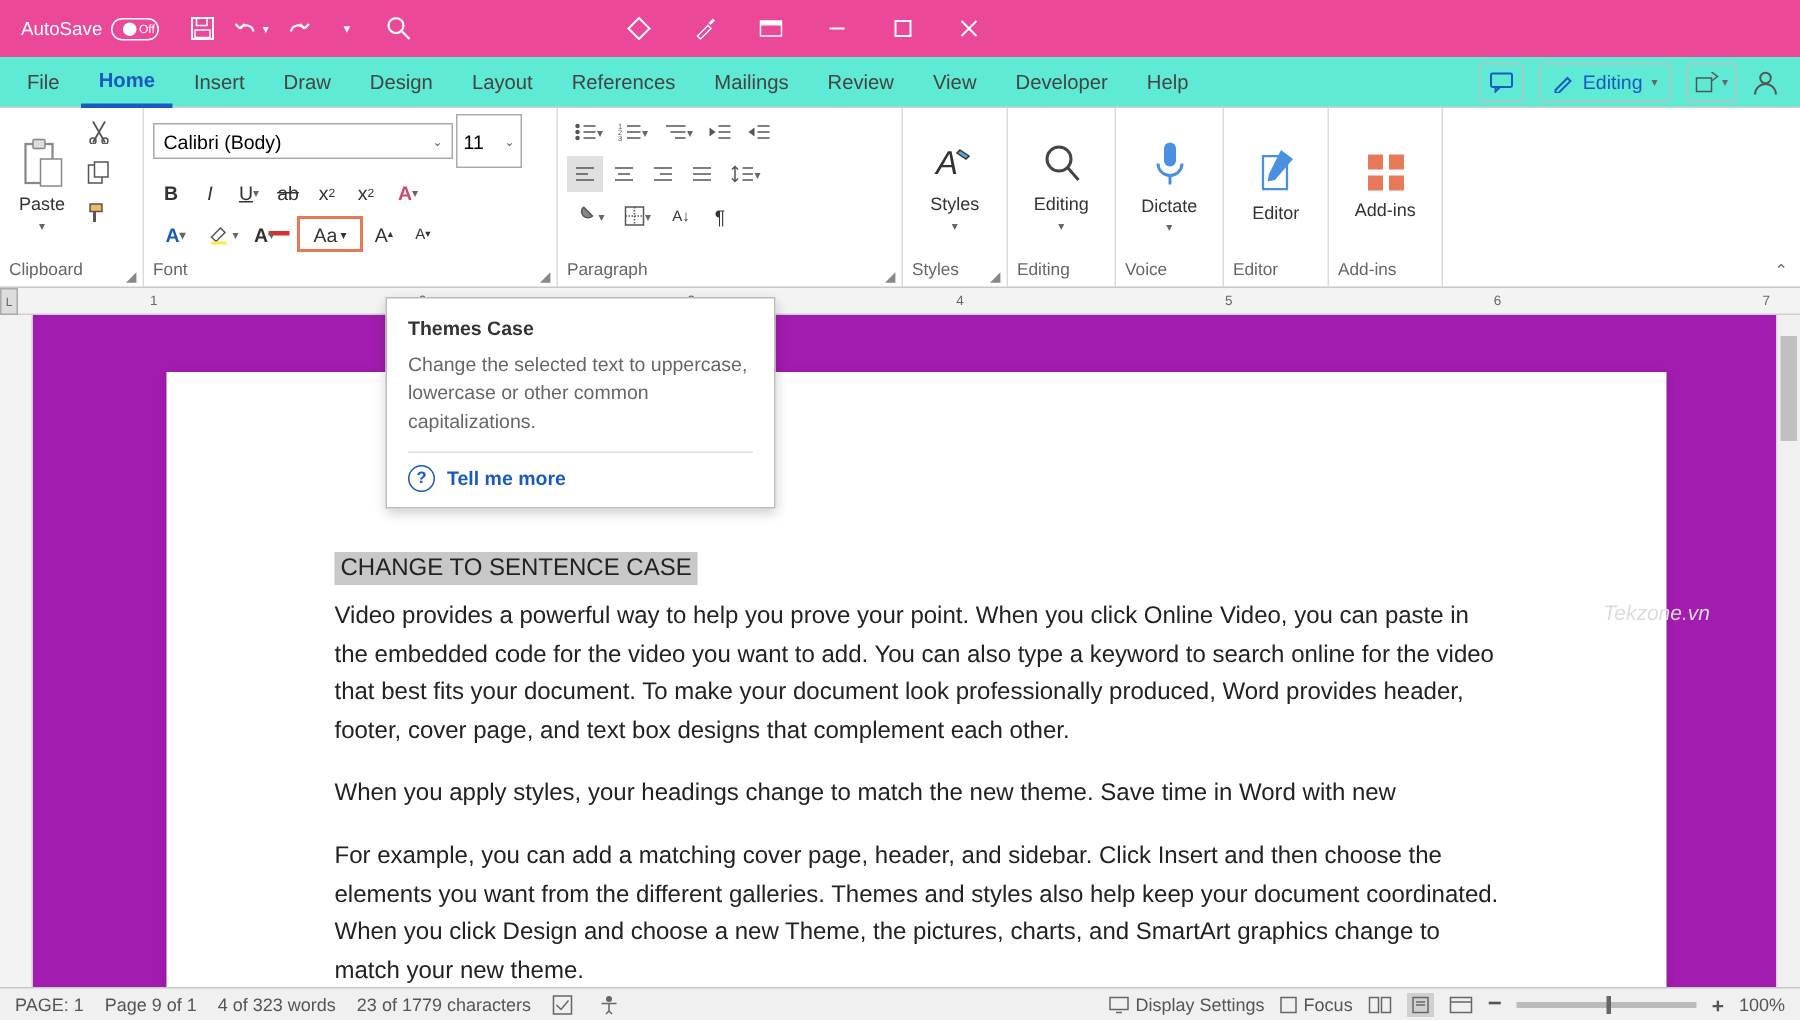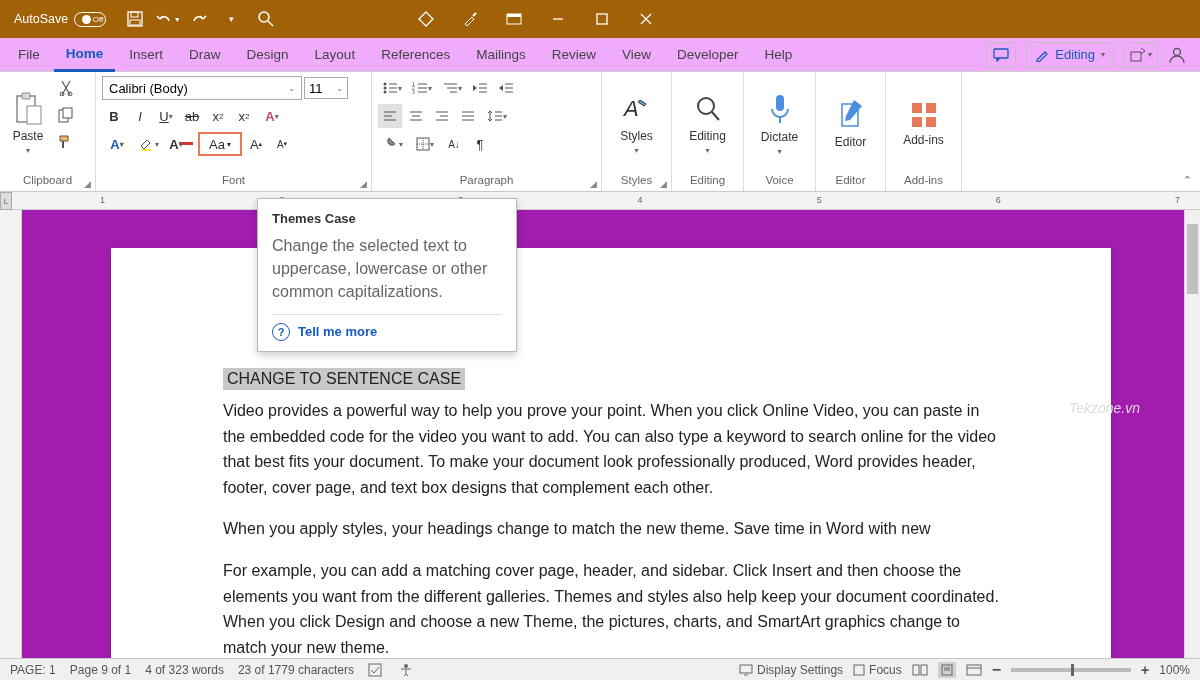--- a/index.html
+++ b/index.html
@@ -1,56 +1,56 @@
 <!DOCTYPE html>
 <html><head>
 <meta charset="utf-8">
 <style>
 *{margin:0;padding:0;box-sizing:border-box;font-family:"Segoe UI",Arial,sans-serif;}
 body{width:1200px;height:680px;overflow:hidden;background:#fff;position:relative;}
-.titlebar{height:38px;background:#a16207;color:#fff;display:flex;align-items:center;font-size:12.5px;}
+.titlebar{height:38px;background:#ec4899;color:#fff;display:flex;align-items:center;font-size:12.5px;}
 .autosave{display:flex;align-items:center;gap:6px;margin-left:14px;}
 .toggle{width:32px;height:15px;border:1px solid #fff;border-radius:8px;display:flex;align-items:center;padding:0 2px;font-size:8px;color:#fff;justify-content:flex-end;gap:2px;}
 .toggle::before{content:"";width:9px;height:9px;background:#fff;border-radius:50%;}
 .qat{display:flex;gap:2px;margin-left:14px;}
 .qat-btn{width:30px;height:30px;display:flex;align-items:center;justify-content:center;color:#fff;}
 .doc-title{flex:1;text-align:center;color:#fff;font-size:13px;}
 .title-right{display:flex;align-items:center;gap:4px;margin-right:8px;}
 .tr-btn{width:40px;height:30px;display:flex;align-items:center;justify-content:center;color:#fff;}
-.tabstrip{height:34px;background:#f0abfc;display:flex;align-items:center;padding:0 6px;gap:2px;border-bottom:1px solid #d0d0d0;}
+.tabstrip{height:34px;background:#5eead4;display:flex;align-items:center;padding:0 6px;gap:2px;border-bottom:1px solid #d0d0d0;}
 .tab{padding:0 12px;height:34px;display:flex;align-items:center;font-size:13.5px;color:#444;cursor:pointer;}
 .tab.active{color:#185ABD;border-bottom:3px solid #185ABD;font-weight:600;padding-bottom:0;height:34px;}
 .tab-right{margin-left:auto;display:flex;align-items:center;gap:10px;}
 .comments-btn{width:30px;height:26px;border:1px solid #bfbfbf;border-radius:3px;display:flex;align-items:center;justify-content:center;color:#185ABD;}
 .editing-btn{height:26px;border:1px solid #bfbfbf;border-radius:3px;display:flex;align-items:center;padding:0 8px;gap:6px;color:#185ABD;font-size:13px;}
 .share-btn{width:34px;height:26px;border:1px solid #bfbfbf;border-radius:3px;display:flex;align-items:center;justify-content:center;color:#444;}
 .ribbon{height:120px;background:#fff;display:flex;border-bottom:1px solid #c8c8c8;}
 .group{border-right:1px solid #dcdcdc;padding:4px 6px 0;display:flex;flex-direction:column;position:relative;}
 .group-body{flex:1;display:flex;gap:4px;}
-.group-label{font-size:11.5px;color:#666;text-align:center;height:20px;line-height:18px;}
+.group-label{font-size:11.5px;color:#666;text-align:left;height:20px;line-height:18px;}
 .launcher{position:absolute;right:4px;bottom:2px;font-size:9px;color:#888;}
 .vbtn{display:flex;flex-direction:column;align-items:center;justify-content:center;gap:3px;padding:2px 4px;font-size:12px;color:#333;}
 .smbtn{width:24px;height:24px;display:flex;align-items:center;justify-content:center;color:#333;font-size:13px;}
 .font-sel{width:200px;height:24px;border:1px solid #aaa;display:flex;align-items:center;padding:0 6px;font-size:13px;justify-content:space-between;gap:18px;}
-.size-sel{width:44px;height:22px;border:1px solid #aaa;display:flex;align-items:center;padding:0 4px;font-size:13px;justify-content:space-between;}
+.size-sel{width:44px;height:36px;border:1px solid #aaa;display:flex;align-items:center;padding:0 4px;font-size:13px;justify-content:space-between;}
 .row{display:flex;gap:2px;align-items:center;}
 .col3{display:flex;flex-direction:column;gap:3px;}
 .changecase{width:44px;height:24px;border:2px solid #E8785A;display:flex;align-items:center;justify-content:center;font-size:13px;color:#333;position:relative;}
 .changecase::after{content:"▾";font-size:8px;margin-left:2px;}
 .ruler{height:18px;background:#f3f3f3;border-bottom:1px solid #d0d0d0;position:relative;font-size:9px;color:#666;}
 .ruler-l{position:absolute;left:0;width:12px;height:18px;background:#ddd;border:1px solid #aaa;font-size:8px;display:flex;align-items:center;justify-content:center;}
 .doc-area{position:absolute;top:210px;left:0;right:0;bottom:22px;background:#a21caf;display:flex;}
 .vruler{width:22px;background:#f3f3f3;border-right:1px solid #d0d0d0;}
 .page-wrap{flex:1;overflow:hidden;display:flex;justify-content:center;padding:38px 0 0;}
 .page{width:1000px;background:#fff;box-shadow:0 2px 6px rgba(0,0,0,0.15);padding:120px 112px 20px;}
 .sel-text{background:#c8c8c8;color:#222;padding:2px 4px;display:inline-block;font-size:16px;margin-bottom:8px;}
 .para{font-size:16px;color:#222;line-height:1.6;margin-bottom:16px;}
 .tooltip{position:absolute;left:257px;top:198px;width:260px;background:#fff;border:1px solid #bbb;box-shadow:0 3px 8px rgba(0,0,0,0.2);padding:12px 14px 10px;z-index:50;}
 .tt-title{font-weight:600;font-size:13px;color:#333;margin-bottom:8px;}
-.tt-body{font-size:16px;color:#666;line-height:1.45;margin-bottom:10px;}
+.tt-body{font-size:13px;color:#666;line-height:1.45;margin-bottom:10px;}
 .tt-more{display:flex;align-items:center;gap:8px;color:#185ABD;font-size:13px;font-weight:600;border-top:1px solid #e0e0e0;padding-top:8px;}
 .tt-more .q{width:18px;height:18px;border:1.5px solid #185ABD;border-radius:50%;display:flex;align-items:center;justify-content:center;font-size:11px;}
 .statusbar{position:absolute;bottom:0;left:0;right:0;height:22px;background:#f0f0f0;border-top:1px solid #c8c8c8;display:flex;align-items:center;font-size:12px;color:#555;padding:0 10px;gap:14px;}
 .sb-right{margin-left:auto;display:flex;align-items:center;gap:10px;}
 .zoom-slider{width:120px;height:4px;background:#bbb;position:relative;}
 .zoom-slider::before{content:"";position:absolute;left:50%;top:-4px;width:3px;height:12px;background:#666;}
 .scrollv{position:absolute;top:210px;right:0;bottom:22px;width:16px;background:#f0f0f0;border-left:1px solid #d8d8d8;}
 .scrollv .thumb{position:absolute;top:14px;left:2px;right:2px;height:70px;background:#c0c0c0;}
 .watermark{position:absolute;right:60px;top:400px;color:#dcdcdc;font-size:14px;font-style:italic;z-index:40;}
 svg{display:block;}

